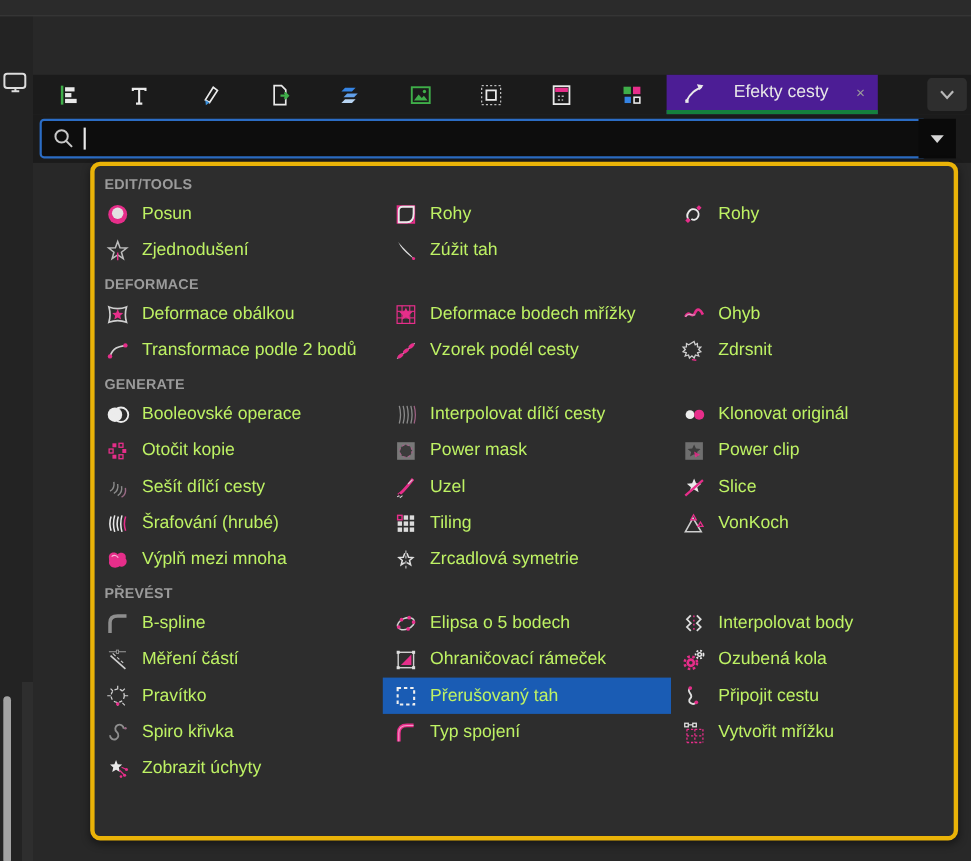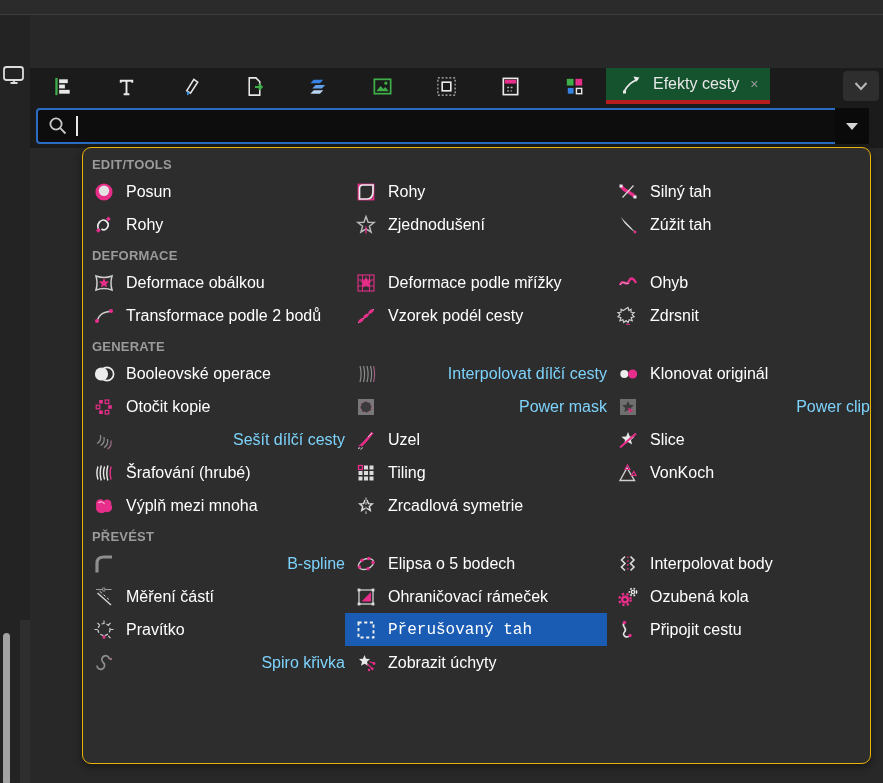--- a/index.html
+++ b/index.html
@@ -14,40 +14,40 @@
   .left-rail{position:absolute;left:0;top:15px;width:30px;height:768px;background:#232323;}
   .rail-strip{position:absolute;left:20px;top:605px;width:10px;height:163px;background:#2e2e2e;}
   .display-btn{position:absolute;left:0px;top:46px;width:27px;height:26px;display:flex;align-items:center;justify-content:center;}
   .rail-scrollbar{position:absolute;left:3px;top:618px;width:7px;height:152px;background:#a3a3a3;border-radius:4px;}
   .dock{position:absolute;left:30px;top:15px;width:853px;height:768px;background:#282828;}
 
   
   .tabbar{position:absolute;left:0;top:53px;width:853px;height:36px;background:#1b1b1b;display:flex;align-items:stretch;}
   .icon-tab{width:64px;display:flex;align-items:center;justify-content:center;cursor:pointer;}
   .icon-tab svg{width:23px;height:23px;}
-  .active-tab{display:flex;align-items:center;gap:9px;padding:0 12px 0 14px;background:#14532d;border-bottom:4px solid #b91c1c;cursor:pointer;}
+  .active-tab{display:flex;align-items:center;gap:23px;padding:0 12px 0 14px;background:#4c1d95;border-bottom:4px solid #15803d;cursor:pointer;}
   .active-tab .tab-label{color:#e8e8e8;font-size:16px;}
   .active-tab .tab-close{color:#9a9a9a;font-size:14px;margin-left:2px;cursor:pointer;}
   .tab-spacer{flex:1;}
   .overflow-btn{width:36px;height:30px;margin:3px 4px 0 0;background:#2e2e2e;border-radius:4px;display:flex;align-items:center;justify-content:center;cursor:pointer;}
 
   
   .searchrow{position:absolute;left:0;top:89px;width:853px;height:44px;background:#1b1b1b;}
   .searchbox{position:absolute;left:6px;top:4px;width:795px;height:32px;background:#0d0d0d;border:2px solid #2b6cc4;border-radius:4px;display:flex;align-items:center;padding-left:8px;cursor:text;}
   .searchbox .caret{width:2px;height:20px;background:#e8e8e8;margin-left:6px;}
   .combo-arrow{position:absolute;left:805px;top:4px;width:34px;height:36px;background:#0a0a0a;display:flex;align-items:center;justify-content:center;cursor:pointer;}
 
   
-  .popup{position:absolute;left:52px;top:132px;width:789px;height:617px;background:#2d2d2d;border:1px solid #eab308;border-radius:9px;box-shadow:0 3px 8px rgba(0,0,0,.45);overflow:hidden;padding-top:2px;box-sizing:border-box;}
+  .popup{position:absolute;left:52px;top:132px;width:789px;height:617px;background:#2d2d2d;border:4px solid #eab308;border-radius:9px;box-shadow:0 3px 8px rgba(0,0,0,.45);overflow:hidden;padding-top:2px;box-sizing:border-box;}
   .cat-header{padding:7px 0 3px 9px;color:#9b9b9b;font-size:13px;font-weight:bold;letter-spacing:.2px;}
   .cat-grid{display:grid;grid-template-columns:262px 262px auto;}
-  .item{height:33px;display:flex;align-items:center;gap:10px;padding-left:9px;color:#ffffff;font-size:16px;cursor:pointer;white-space:nowrap;}
+  .item{height:33px;display:flex;align-items:center;gap:10px;padding-left:9px;color:#bef264;font-size:16px;cursor:pointer;white-space:nowrap;}
   .item svg{width:24px;height:24px;flex:0 0 24px;}
-  .item.disabled{color:#7dd3fc;justify-content:space-between;}
-  .item.selected{background:#1a5cb4;font-family:Liberation Mono, monospace;}
+  .item.disabled{color:#bef264;}
+  .item.selected{background:#1a5cb4;}
   svg{display:block;}
 </style>
 </head>
 <body>
 
 <div class="top-strip"></div>
 <div class="snap-btn">
     <span>
       <svg viewBox="0 0 24 24" width="24" height="24">
         <path d="M10 5.5 a6.8 6.8 0 1 1 0 13" fill="none" stroke="#dcdcdc" stroke-width="4.4"></path>
@@ -211,31 +211,20 @@
             <svg viewBox="0 0 24 24" width="24" height="24">
               <rect x="4.5" y="4.5" width="15" height="15" fill="none" stroke="#e62e8a" stroke-width="1.8"></rect>
               <path d="M19 5 H9 Q5.5 5 5.5 8.5 V19 H13 Q19 19 19 11 Z" fill="none" stroke="#e9e9e9" stroke-width="1.7"></path>
             </svg>
           </span>
           <span>Rohy</span>
         </div>
         <div class="item">
           <span>
             <svg viewBox="0 0 24 24" width="24" height="24">
-              <path d="M5 6 C10 13.5 14 10.5 19 17" stroke="#e62e8a" stroke-width="3.4" fill="none"></path>
-              <path d="M6.5 17.5 L17.5 5.5" stroke="#d8d8d8" stroke-width="1.2"></path>
-              <rect x="3.5" y="4.5" width="3" height="3" fill="#e9e9e9"></rect>
-              <rect x="17.5" y="15.5" width="3" height="3" fill="#e9e9e9"></rect>
-            </svg>
-          </span>
-          <span>Silný tah</span>
-        </div>
-        <div class="item">
-          <span>
-            <svg viewBox="0 0 24 24" width="24" height="24">
               <path d="M7.5 17.5 C3 12 9 4.5 14 8 C19 11.5 14 19.5 9.5 16" fill="none" stroke="#e9e9e9" stroke-width="1.7"></path>
               <rect x="4.7" y="15.7" width="3.4" height="3.4" fill="#e62e8a" transform="rotate(45 6.4 17.4)"></rect>
               <rect x="14.7" y="4.2" width="3.4" height="3.4" fill="#e62e8a" transform="rotate(45 16.4 5.9)"></rect>
             </svg>
           </span>
           <span>Rohy</span>
         </div>
         <div class="item">
           <span>
             <svg viewBox="0 0 24 24" width="24" height="24">
@@ -267,21 +256,21 @@
           <span>Deformace obálkou</span>
         </div>
         <div class="item">
           <span>
             <svg viewBox="0 0 24 24" width="24" height="24">
               <path d="M12 5.5 l1.7 3.9 4.2.3 -3.2 2.8 1 4.1 -3.7-2.2 -3.7 2.2 1-4.1 -3.2-2.8 4.2-.3 z" fill="#e62e8a"></path>
               <path d="M4 9 H20 M4 15 H20 M8.5 4 V20 M15.5 4 V20" stroke="#e62e8a" stroke-width="1.1" fill="none" opacity=".9"></path>
               <rect x="4" y="4" width="16" height="16" fill="none" stroke="#e62e8a" stroke-width="1.1"></rect>
             </svg>
           </span>
-          <span>Deformace podle mřížky</span>
+          <span>Deformace bodech mřížky</span>
         </div>
         <div class="item">
           <span>
             <svg viewBox="0 0 24 24" width="24" height="24">
               <path d="M4 14 C7 6.5 10 17 13 10 C15 5.5 18 7.5 20 12" stroke="#e62e8a" stroke-width="2.4" fill="none"></path>
               <path d="M4 14 C7 9 11 14 13 12" stroke="#d9a5c4" stroke-width="1" fill="none"></path>
             </svg>
           </span>
           <span>Ohyb</span>
         </div>
@@ -563,20 +552,40 @@
             <svg viewBox="0 0 24 24" width="24" height="24">
               <path d="M5 14.5 a3.8 3.8 0 1 0 6.2-3 a3.8 3.8 0 1 1 6.2-3" fill="none" stroke="#8e8e8e" stroke-width="1.7"></path>
               <circle cx="19" cy="8" r="1.2" fill="#9a6a85"></circle>
             </svg>
           </span>
           <span>Spiro křivka</span>
         </div>
         <div class="item">
           <span>
             <svg viewBox="0 0 24 24" width="24" height="24">
+              <path d="M5.5 20 V12.5 Q5.5 5.5 13 5.5 H19" fill="none" stroke="#e62e8a" stroke-width="3.4"></path>
+              <path d="M5.5 20 V12.5 Q5.5 5.5 13 5.5 H19" fill="none" stroke="#ffffff" stroke-width="1" opacity=".5"></path>
+            </svg>
+          </span>
+          <span>Typ spojení</span>
+        </div>
+        <div class="item">
+          <span>
+            <svg viewBox="0 0 24 24" width="24" height="24">
+              <path d="M5.5 9 H20 M5.5 15 H20 M5.5 21 H20 M5.5 9 V21 M12.7 9 V21 M20 9 V21" stroke="#e62e8a" stroke-width="1.2" stroke-dasharray="2 1.7" fill="none"></path>
+              <rect x="3.5" y="3.5" width="3.2" height="3.2" fill="none" stroke="#dedede" stroke-width="1.2"></rect>
+              <rect x="10.8" y="3.5" width="3.2" height="3.2" fill="none" stroke="#dedede" stroke-width="1.2"></rect>
+              <path d="M6.7 5 h4" stroke="#dedede" stroke-width="1.1"></path>
+            </svg>
+          </span>
+          <span>Vytvořit mřížku</span>
+        </div>
+        <div class="item">
+          <span>
+            <svg viewBox="0 0 24 24" width="24" height="24">
               <path d="M10.5 4 l1.5 3.8 4 .3 -3 2.7 1 4 -3.5-2.1 -3.5 2.1 1-4 -3-2.7 4-.3 z" fill="#e9e9e9"></path>
               <path d="M13.5 13 L18 17.5 M15.5 10.5 L20 12.5" stroke="#e62e8a" stroke-width="1.1"></path>
               <circle cx="18.3" cy="17.8" r="1.4" fill="#e62e8a"></circle>
               <circle cx="20" cy="12.5" r="1.4" fill="#e62e8a"></circle>
               <circle cx="15" cy="19" r="1.2" fill="#e62e8a"></circle>
             </svg>
           </span>
           <span>Zobrazit úchyty</span>
         </div>
       </div>

